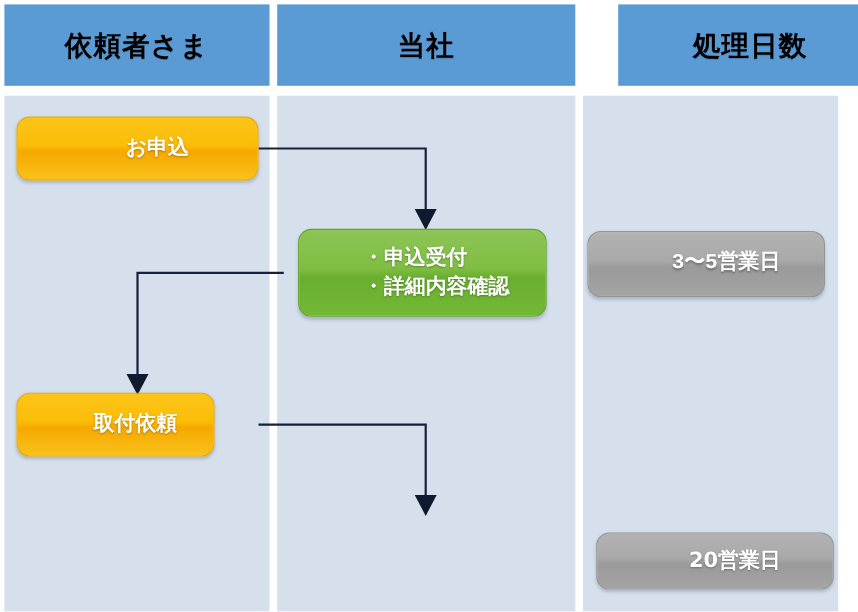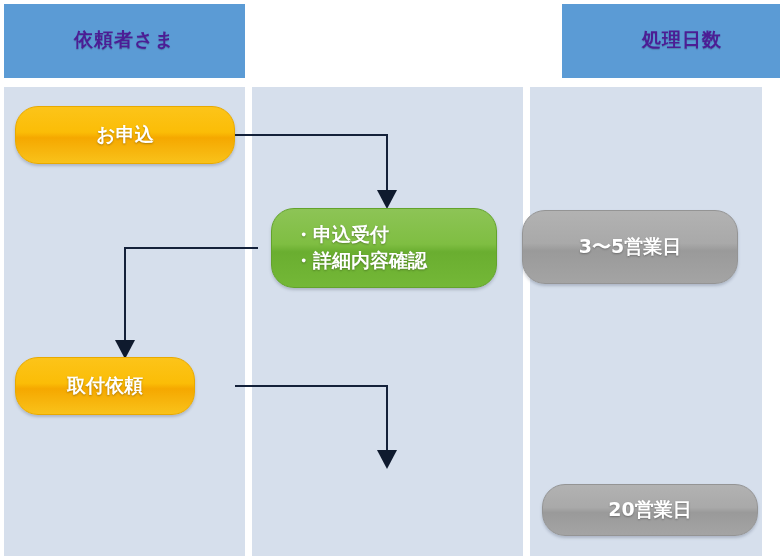--- a/index.html
+++ b/index.html
@@ -32,27 +32,26 @@
     position: absolute;
     top: 4px;
     height: 74px;
     background: #5b9bd5;
     display: flex;
     align-items: center;
     justify-content: center;
     box-sizing: border-box;
   }
   .header-cell .hdr-text {
-    color: #4c1d95;
-    font-size: 19px;
+    color: #000000;
+    font-size: 25px;
     font-weight: bold;
     letter-spacing: 1px;
     line-height: 1;
     text-shadow: 0 1px 1px rgba(0,0,0,0.18);
-    font-family: Liberation Mono, monospace;
   }
   #hdr-cell-1 { left: 4px;   width: 241px; }
   #hdr-cell-2 { left: 252px; width: 271px; }
   #hdr-cell-3 { left: 530px; width: 240px; margin-left: 32px; }
 
   
   .body-area {
     position: absolute;
     left: 0;
     top: 82px;
@@ -65,27 +64,28 @@
     height: 469px;
     background: #d6dfec;
   }
   #col-bg-1 { left: 4px;   width: 241px; }
   #col-bg-2 { left: 252px; width: 271px; }
   #col-bg-3 { left: 530px; width: 232px; }
 
   
   .node {
     position: absolute;
-    border-radius: 23px;
+    border-radius: 12px;
     box-sizing: border-box;
     display: flex;
     align-items: center;
     justify-content: center;
     box-shadow: 0 2px 3px rgba(70,80,100,0.28);
     z-index: 3;
+    padding-left: 36px;
   }
   .node .node-text {
     color: #ffffff;
     font-size: 19px;
     font-weight: bold;
     line-height: 1.35;
     text-align: center;
     text-shadow: 0 1px 2px rgba(0,0,0,0.30);
     white-space: pre-line;
   }
@@ -107,21 +107,21 @@
     justify-content: flex-start;
   }
   .node-left .node-text {
     text-align: left;
     padding-left: 22px;
   }
 
   
   #node-apply        { left: 15px;  top: 106px; width: 220px; height: 58px; }
   #node-receipt      { left: 271px; top: 208px; width: 226px; height: 80px; }
-  #node-days-1       { left: 522px; top: 210px; width: 216px; height: 74px; }
+  #node-days-1       { left: 534px; top: 210px; width: 216px; height: 60px; font-family: Liberation Mono, monospace; }
   #node-install-req  { left: 15px;  top: 357px; width: 180px; height: 58px; }
   #node-install-work { left: 258px; top: 468px; width: 257px; height: 52px; }
   #node-days-2       { left: 542px; top: 468px; width: 216px; height: 52px; margin-top: 16px; }
 
   
   #connectors {
     position: absolute;
     left: 0;
     top: 0;
     width: 780px;
@@ -139,20 +139,23 @@
   }
 </style>
 </head>
 <body>
 
 <div id="flow-root">
 
   <div class="header-band">
     <div class="header-cell" id="hdr-cell-1">
       <span class="hdr-text">依頼者さま</span>
+    </div>
+    <div class="header-cell" id="hdr-cell-2">
+      <span class="hdr-text">当社</span>
     </div>
     <div class="header-cell" id="hdr-cell-3">
       <span class="hdr-text">処理日数</span>
     </div>
   </div>
 
   <div class="body-area">
     <div class="col-bg" id="col-bg-1"></div>
     <div class="col-bg" id="col-bg-2"></div>
     <div class="col-bg" id="col-bg-3"></div>

